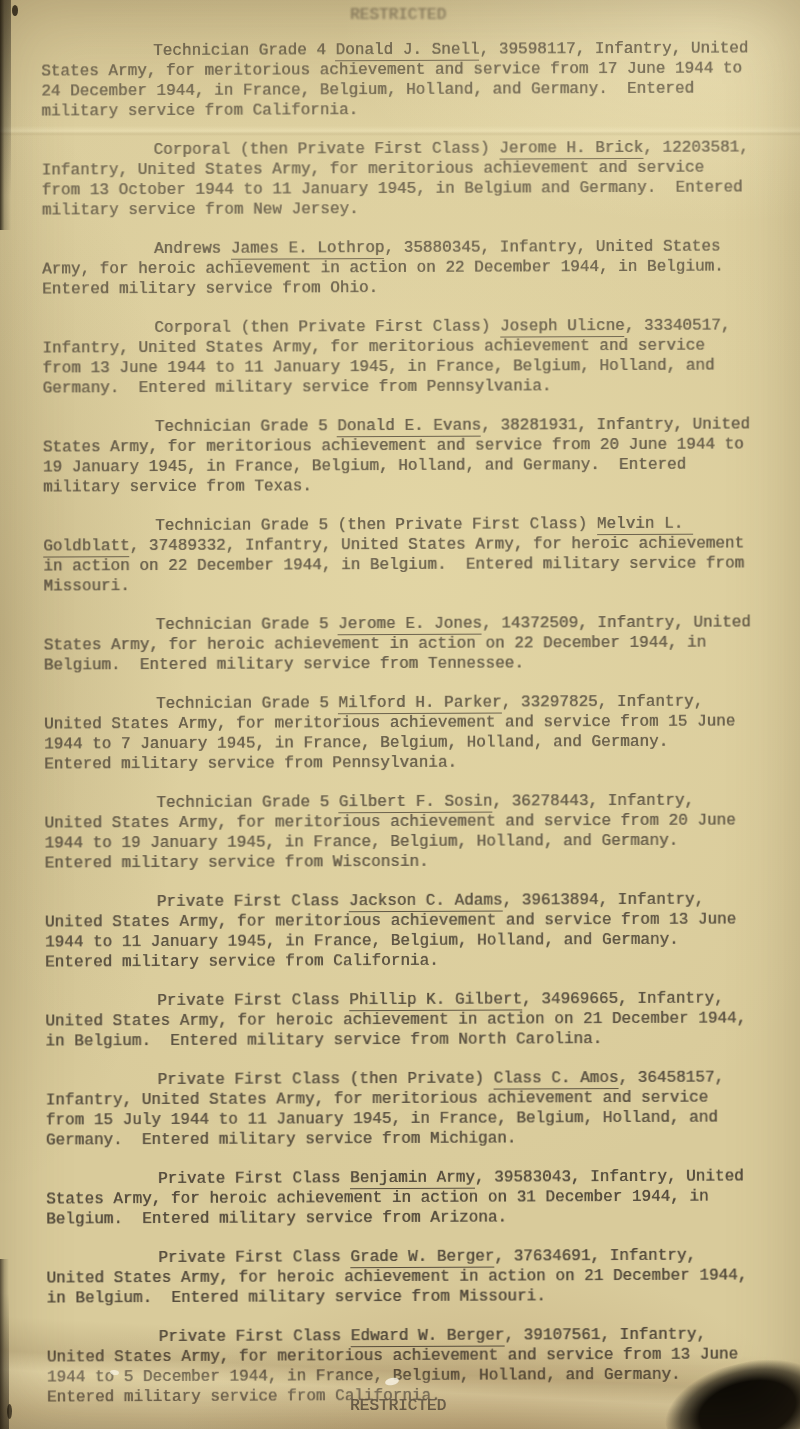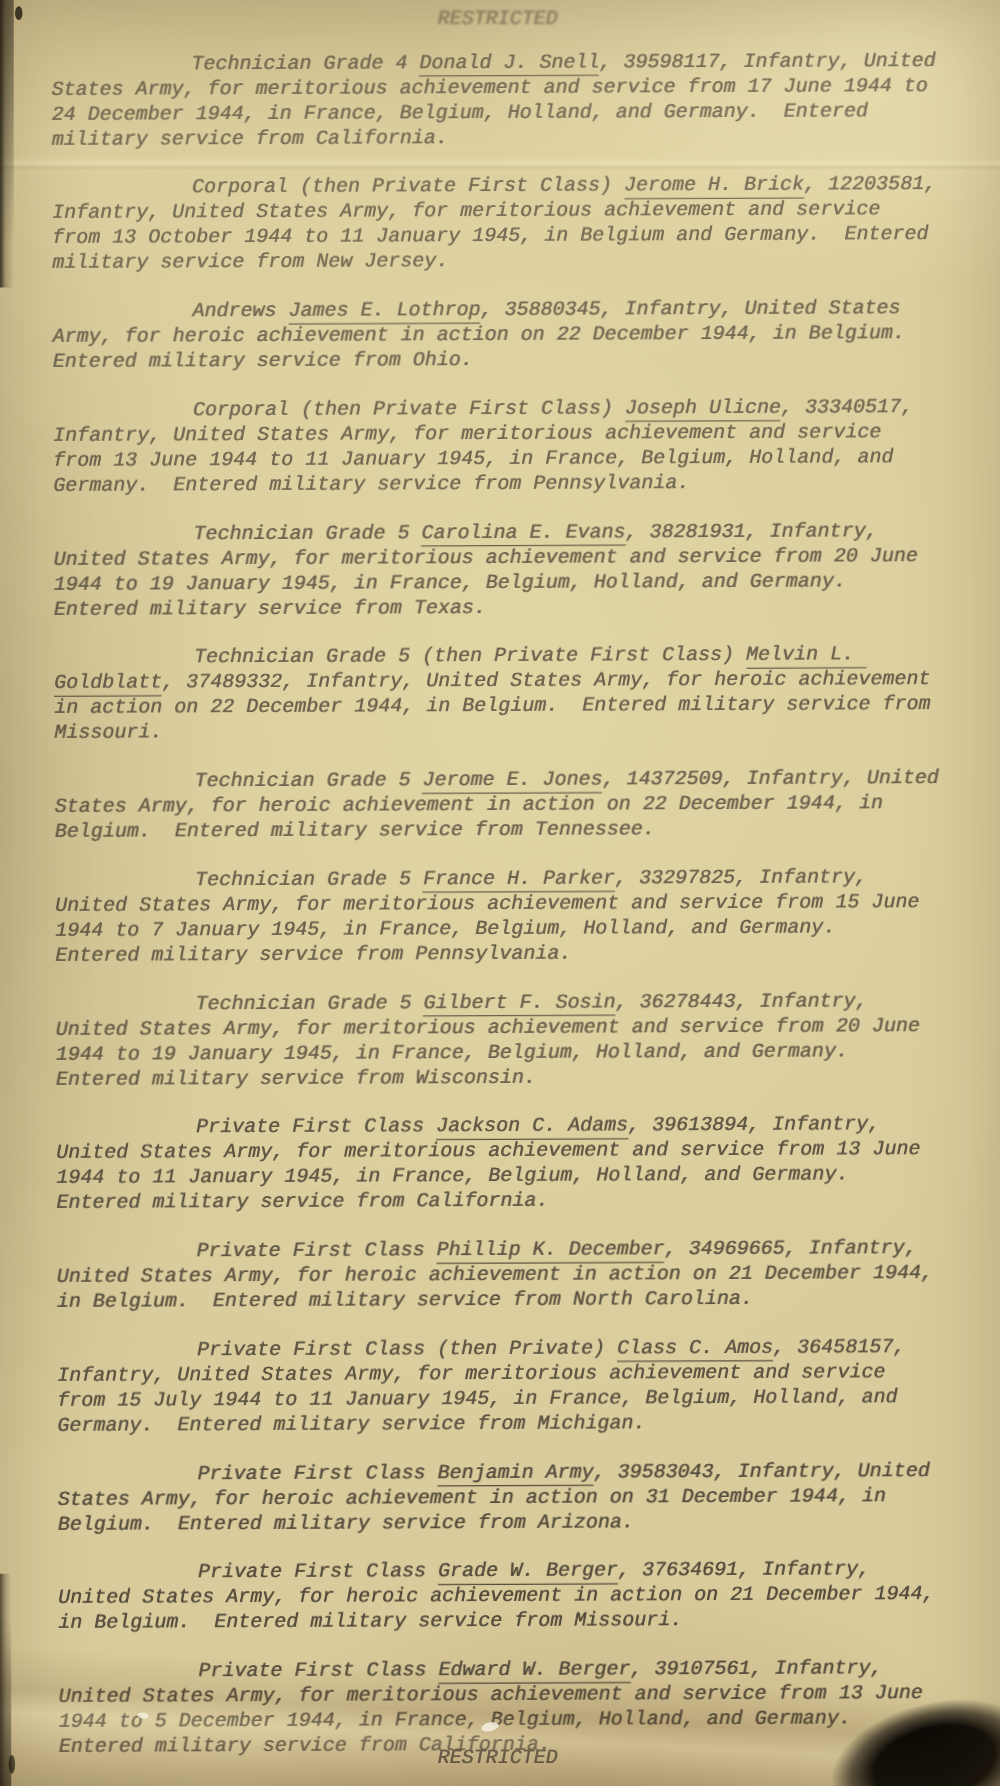--- a/index.html
+++ b/index.html
@@ -11,21 +11,20 @@
   .page{
     position:absolute;inset:0;
     background-color:#d9cb9b;
     background-image:
       radial-gradient(ellipse 520px 280px at 88% 2%, rgba(248,238,196,.55), transparent 70%),
       radial-gradient(ellipse 720px 900px at 52% 38%, rgba(241,230,180,.38), transparent 75%),
       radial-gradient(ellipse 260px 760px at 0% 45%, rgba(115,95,55,.20), transparent 72%),
       radial-gradient(ellipse 420px 240px at 62% 101%, rgba(150,110,70,.28), transparent 75%),
       radial-gradient(ellipse 300px 120px at 20% 99%, rgba(230,215,170,.35), transparent 70%),
       linear-gradient(to bottom, rgba(140,115,70,.16), rgba(232,219,170,.10) 9%, transparent 28%);
-    font-style: italic;
   }
   .page::after{
     content:"";position:absolute;inset:0;pointer-events:none;
     box-shadow:inset 0 0 70px rgba(92,72,40,.28);
   }
   .crease{
     position:absolute;left:0;top:126px;width:100%;height:10px;pointer-events:none;
     background:linear-gradient(to bottom, transparent, rgba(248,240,200,.35) 50%, rgba(120,100,60,.10) 80%, transparent);
   }
   .fold-shadow{
@@ -101,33 +100,33 @@
   <div class="content">
     <div class="citations">
   <p><span>Technician Grade 4 </span><span class="soldier-name">Donald J. Snell</span><span>, 39598117, Infantry, United States Army, for meritorious achievement and service from 17 June 1944 to 24 December 1944, in France, Belgium, Holland, and Germany.  Entered military service from California.</span></p>
 
   <p><span>Corporal (then Private First Class) </span><span class="soldier-name">Jerome H. Brick</span><span>, 12203581, Infantry, United States Army, for meritorious achievement and service from 13 October 1944 to 11 January 1945, in Belgium and Germany.  Entered military service from New Jersey.</span></p>
 
   <p><span>Andrews </span><span class="soldier-name">James E. Lothrop</span><span>, 35880345, Infantry, United States Army, for heroic achievement in action on 22 December 1944, in Belgium.  Entered military service from Ohio.</span></p>
 
   <p><span>Corporal (then Private First Class) </span><span class="soldier-name">Joseph Ulicne</span><span>, 33340517, Infantry, United States Army, for meritorious achievement and service from 13 June 1944 to 11 January 1945, in France, Belgium, Holland, and Germany.  Entered military service from Pennsylvania.</span></p>
 
-  <p><span>Technician Grade 5 </span><span class="soldier-name">Carolina E. Evans</span><span>, 38281931, Infantry, United States Army, for meritorious achievement and service from 20 June 1944 to 19 January 1945, in France, Belgium, Holland, and Germany.  Entered military service from Texas.</span></p>
+  <p><span>Technician Grade 5 </span><span class="soldier-name">Donald E. Evans</span><span>, 38281931, Infantry, United States Army, for meritorious achievement and service from 20 June 1944 to 19 January 1945, in France, Belgium, Holland, and Germany.  Entered military service from Texas.</span></p>
 
   <p><span>Technician Grade 5 (then Private First Class) </span><span class="soldier-name">Melvin L. Goldblatt</span><span>, 37489332, Infantry, United States Army, for heroic achievement in action on 22 December 1944, in Belgium.  Entered military service from Missouri.</span></p>
 
   <p><span>Technician Grade 5 </span><span class="soldier-name">Jerome E. Jones</span><span>, 14372509, Infantry, United States Army, for heroic achievement in action on 22 December 1944, in Belgium.  Entered military service from Tennessee.</span></p>
 
-  <p><span>Technician Grade 5 </span><span class="soldier-name">France H. Parker</span><span>, 33297825, Infantry, United States Army, for meritorious achievement and service from 15 June 1944 to 7 January 1945, in France, Belgium, Holland, and Germany.  Entered military service from Pennsylvania.</span></p>
+  <p><span>Technician Grade 5 </span><span class="soldier-name">Milford H. Parker</span><span>, 33297825, Infantry, United States Army, for meritorious achievement and service from 15 June 1944 to 7 January 1945, in France, Belgium, Holland, and Germany.  Entered military service from Pennsylvania.</span></p>
 
   <p><span>Technician Grade 5 </span><span class="soldier-name">Gilbert F. Sosin</span><span>, 36278443, Infantry, United States Army, for meritorious achievement and service from 20 June 1944 to 19 January 1945, in France, Belgium, Holland, and Germany.  Entered military service from Wisconsin.</span></p>
 
   <p><span>Private First Class </span><span class="soldier-name">Jackson C. Adams</span><span>, 39613894, Infantry, United States Army, for meritorious achievement and service from 13 June 1944 to 11 January 1945, in France, Belgium, Holland, and Germany.  Entered military service from California.</span></p>
 
-  <p><span>Private First Class </span><span class="soldier-name">Phillip K. December</span><span>, 34969665, Infantry, United States Army, for heroic achievement in action on 21 December 1944, in Belgium.  Entered military service from North Carolina.</span></p>
+  <p><span>Private First Class </span><span class="soldier-name">Phillip K. Gilbert</span><span>, 34969665, Infantry, United States Army, for heroic achievement in action on 21 December 1944, in Belgium.  Entered military service from North Carolina.</span></p>
 
   <p><span>Private First Class (then Private) </span><span class="soldier-name">Class C. Amos</span><span>, 36458157, Infantry, United States Army, for meritorious achievement and service from 15 July 1944 to 11 January 1945, in France, Belgium, Holland, and Germany.  Entered military service from Michigan.</span></p>
 
   <p><span>Private First Class </span><span class="soldier-name">Benjamin Army</span><span>, 39583043, Infantry, United States Army, for heroic achievement in action on 31 December 1944, in Belgium.  Entered military service from Arizona.</span></p>
 
   <p><span>Private First Class </span><span class="soldier-name">Grade W. Berger</span><span>, 37634691, Infantry, United States Army, for heroic achievement in action on 21 December 1944, in Belgium.  Entered military service from Missouri.</span></p>
 
   <p><span>Private First Class </span><span class="soldier-name">Edward W. Berger</span><span>, 39107561, Infantry, United States Army, for meritorious achievement and service from 13 June 1944 to 5 December 1944, in France, Belgium, Holland, and Germany.  Entered military service from California.</span></p>
 </div>
   </div>

